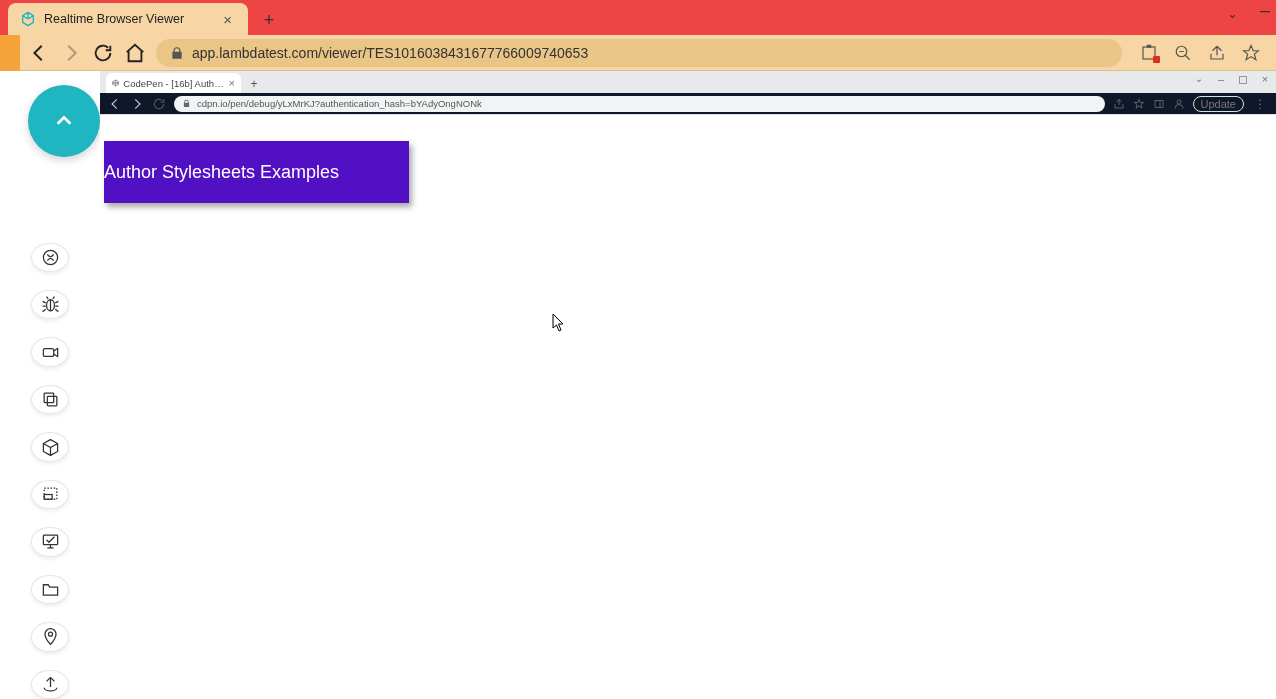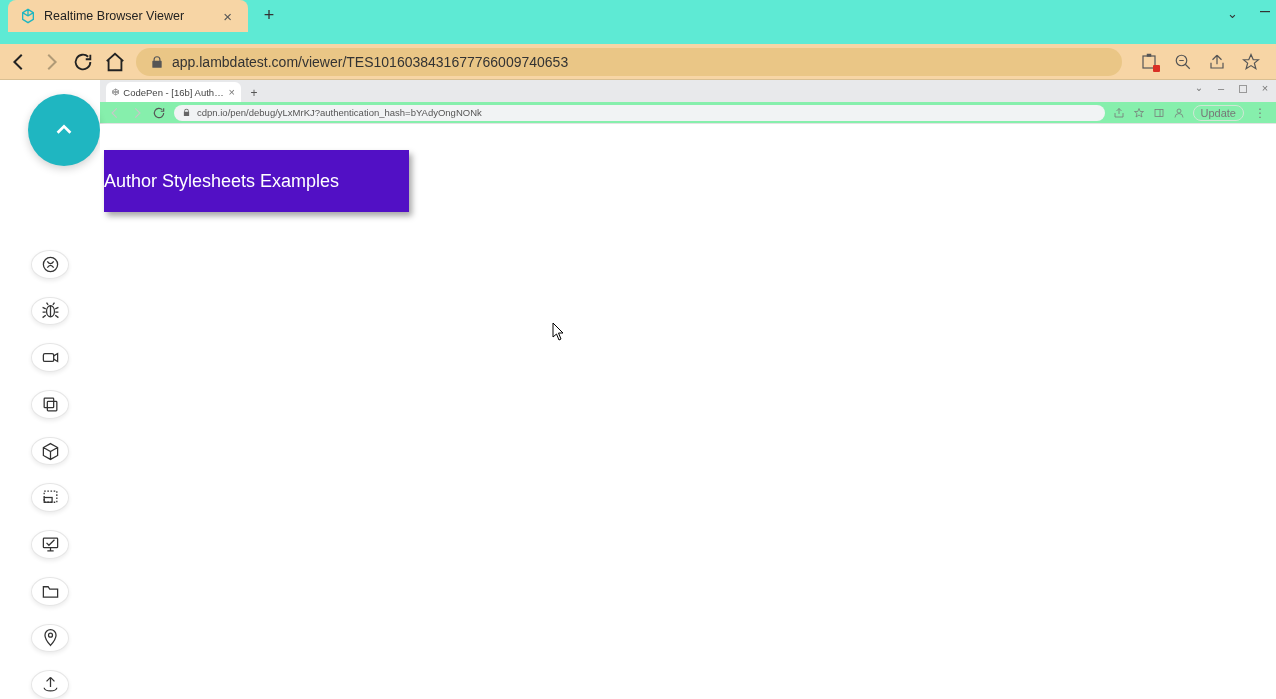--- a/index.html
+++ b/index.html
@@ -1,28 +1,28 @@
 <!DOCTYPE html>
 <html><head>
 <meta charset="utf-8">
 <style>
   * { box-sizing: border-box; margin: 0; padding: 0; }
   html, body { width: 1276px; height: 699px; font-family: "Segoe UI", Arial, sans-serif; overflow: hidden; background:#fff;}
   
   
   .outer-chrome { width:100%; height:100%; display:flex; flex-direction:column; background:#f5a33b; }
-  .outer-tabstrip { height:44px; background:#5eead4; display:flex; padding-left:8px; position:relative;}
+  .outer-tabstrip { height:35px; background:#ef4444; display:flex; align-items:flex-end; padding-left:8px; position:relative;}
   .outer-tab { height:32px; width:240px; background:#f7d5a5; border-radius:8px 8px 0 0; display:flex; align-items:center; padding:0 12px; gap:8px; font-size:12.5px; color:#222;}
   .outer-tab svg { width:16px; height:16px; flex-shrink:0;}
   .outer-tab-close { margin-left:auto; color:#555; font-size:15px; cursor:pointer; padding:2px 4px;}
   .outer-newtab { width:30px; height:30px; display:flex; align-items:center; justify-content:center; color:#333; font-size:18px; margin-left:6px; cursor:pointer;}
   .outer-tabstrip-right { position:absolute; right:6px; top:6px; display:flex; gap:22px; color:#333;}
   .outer-tabstrip-right span { cursor:pointer; font-size:14px;}
   
-  .outer-toolbar { height:36px; background:#f7d5a5; display:flex; align-items:center; padding:0 8px; gap:10px; border-bottom:1px solid #d9bf92;}
+  .outer-toolbar { height:36px; background:#f7d5a5; display:flex; align-items:center; padding:0 8px; gap:10px; border-bottom:1px solid #d9bf92;margin-left:20px;}
   .outer-toolbar .nav-btn { width:22px; height:22px; display:flex; align-items:center; justify-content:center; color:#333; cursor:pointer;}
   .outer-toolbar .nav-btn.disabled { color:#b09a76; cursor:default;}
   .outer-addr { flex:1; height:28px; background:#eac686; border-radius:14px; display:flex; align-items:center; padding:0 14px; gap:8px; color:#333; font-size:14px;}
   .outer-addr svg { width:14px; height:14px; }
   .outer-right-icons { display:flex; gap:16px; padding:0 8px; color:#555;}
   .outer-right-icons span { cursor:pointer; display:flex; align-items:center;}
   .outer-right-icons svg { width:18px; height:18px;}
   .ext-badge { position:relative;}
   .ext-badge::after { content:""; position:absolute; bottom:-1px; right:-2px; width:7px; height:7px; background:#d93025; border-radius:1px;}
   
@@ -42,21 +42,21 @@
   .inner-tab { height:20px; width:135px; background:#fff; border-radius:6px 6px 0 0; display:flex; align-items:center; padding:0 6px; gap:4px; color:#444;}
   .inner-tab svg{width:10px;height:10px;}
   .inner-tab-title{overflow:hidden; text-overflow:ellipsis; white-space:nowrap; font-size:9.5px;}
   .inner-tab-close { margin-left:auto; font-size:11px; color:#777; cursor:pointer;}
   .inner-newtab { width:18px; height:18px; display:flex; align-items:center; justify-content:center; color:#555; font-size:12px; cursor:pointer; margin-left:4px;}
   .inner-win-controls { position:absolute; right:4px; top:2px; display:flex; gap:8px; color:#777;}
   .inner-win-controls span{cursor:pointer;font-size:11px; width:14px; text-align:center;}
   .inner-win-controls .chev{font-size:10px;}
   .inner-win-controls .sq{font-size:8px;border:1px solid #999;width:8px;height:8px;display:inline-block;margin-top:3px;}
   
-  .inner-toolbar { height:22px; background:#86efac; border-bottom:1px solid #e3e3e3; display:flex; align-items:center; padding:0 8px; gap:8px; font-size:10px; color:#555;}
+  .inner-toolbar { height:22px; background:#0f172a; border-bottom:1px solid #e3e3e3; display:flex; align-items:center; padding:0 8px; gap:8px; font-size:10px; color:#555;}
   .inner-toolbar .inb{width:14px;height:14px;display:flex;align-items:center;justify-content:center;cursor:pointer;color:#666;}
   .inner-toolbar .inb.disabled{color:#c7c7c7;cursor:default;}
   .inner-addr { flex:1; height:16px; background:#f1f3f4; border-radius:10px; display:flex; align-items:center; padding:0 8px; gap:6px; font-size:9.5px; color:#555;}
   .inner-addr svg{width:9px;height:9px;}
   .inner-right { display:flex; gap:8px; align-items:center;}
   .inner-right span{cursor:pointer; color:#777;display:flex;align-items:center;}
   .inner-right svg{width:12px;height:12px;}
   .update-pill{border:1px solid #cfe7d5;color:#2a8a3d;border-radius:10px;font-size:11px;padding:1px 7px;cursor:pointer;}
   
   .inner-page { flex:1; background:#fff; position:relative;}

